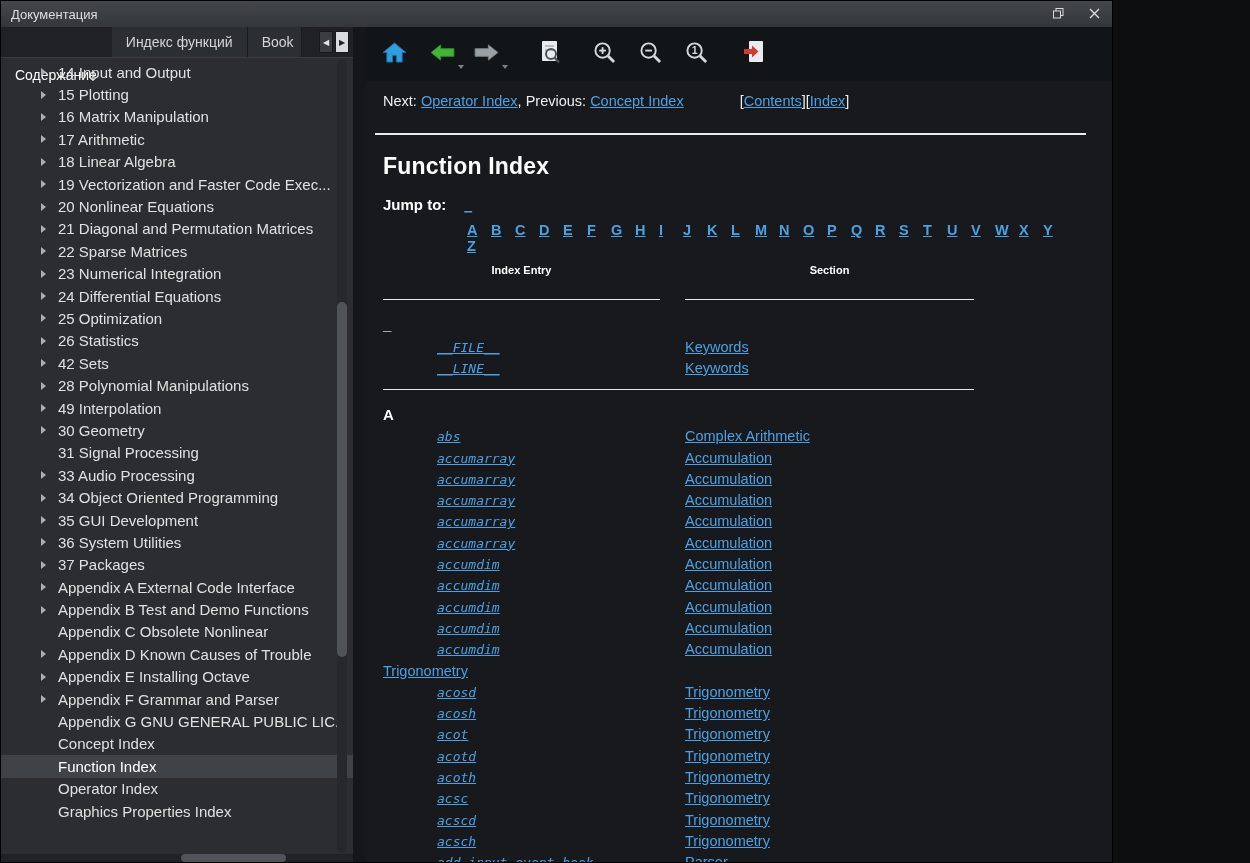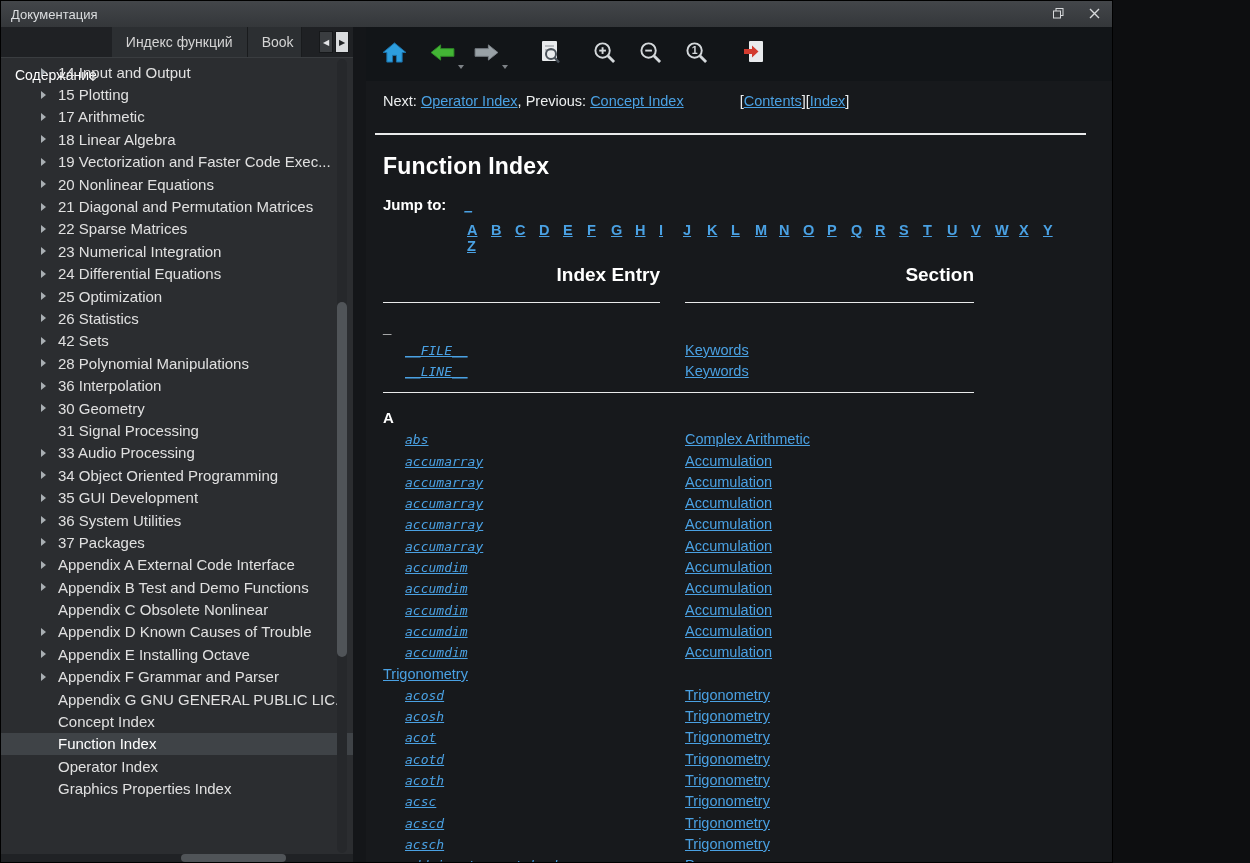--- a/index.html
+++ b/index.html
@@ -63,27 +63,27 @@
   
   .content { flex:1; background:#17191c; color:#eceeef; padding:8px 26px 0 17px;
              overflow:hidden; font-size:14.5px; }
   a { color:#4aa1e3; text-decoration:underline; cursor:pointer; }
   .navline { margin-top:2px; line-height:20px; }
   .brgroup { margin-left:16px;padding-left:40px; }
   .hr { height:2px; background:#e9eaeb; margin-top:22px; margin-left:-8px; width:calc(100% + 8px); }
   h1 { font-size:23px; font-weight:bold; color:#ffffff; margin-top:18px; letter-spacing:0.2px; }
   .jumpline { margin-top:16px; font-size:15px; }
   .jump-label { font-weight:bold; color:#ffffff; }
-  .entry-lnk { font-family:"DejaVu Sans Mono", monospace; font-style:italic; font-size:13px; }
+  .entry-lnk { font-family:"DejaVu Sans Mono", monospace; font-style:italic; font-size:13px;margin-left:32px; }
   .jumpline .entry-lnk { margin-left:18px; }
   .letters { margin-top:9px; margin-left:84px; }
   .letters a { display:inline-block; min-width:24px; font-weight:bold; font-size:14.5px; }
   .idx-header { display:flex; margin-top:10px; }
-  .hcell { text-align:right; font-weight:bold; font-size:19px; color:#ffffff;
-           border-bottom:1px solid #e9eaeb; padding-bottom:16px; }
+  .hcell { text-align:center; font-weight:bold; font-size:11px; color:#ffffff;
+           border-bottom:1px solid #e9eaeb; padding-bottom:23px; }
   .hcell.c1 { width:277px; }
   .hcell.c2 { width:289px; margin-left:25px; }
   .idx-letter { margin-top:16px; margin-bottom:3px; font-weight:bold; font-size:15px; color:#ffffff; }
   .idx-row { display:flex; height:21.3px; align-items:center; }
   .ecell { width:280px; margin-left:22px; overflow:hidden; white-space:nowrap; }
   .sec-lnk { font-size:14.5px; }
   .sep { width:591px; height:1px; background:#e9eaeb; margin:10px 0 2px 0; }
 </style>
 </head>
 <body>
@@ -133,20 +133,24 @@
           <div class="tree-item">
             <span class="chev"></span>
             <span class="tlabel">14 Input and Output</span>
           </div>
           <div class="tree-item">
             <span class="chev"></span>
             <span class="tlabel">15 Plotting</span>
           </div>
           <div class="tree-item">
             <span class="chev"></span>
+            <span class="tlabel">16 Matrix Manipulation</span>
+          </div>
+          <div class="tree-item">
+            <span class="chev"></span>
             <span class="tlabel">17 Arithmetic</span>
           </div>
           <div class="tree-item">
             <span class="chev"></span>
             <span class="tlabel">18 Linear Algebra</span>
           </div>
           <div class="tree-item">
             <span class="chev"></span>
             <span class="tlabel">19 Vectorization and Faster Code Exec...</span>
           </div>
@@ -181,21 +185,21 @@
           <div class="tree-item">
             <span class="chev"></span>
             <span class="tlabel">42 Sets</span>
           </div>
           <div class="tree-item">
             <span class="chev"></span>
             <span class="tlabel">28 Polynomial Manipulations</span>
           </div>
           <div class="tree-item">
             <span class="chev"></span>
-            <span class="tlabel">36 Interpolation</span>
+            <span class="tlabel">49 Interpolation</span>
           </div>
           <div class="tree-item">
             <span class="chev"></span>
             <span class="tlabel">30 Geometry</span>
           </div>
           <div class="tree-item">
             <span class="tlabel">31 Signal Processing</span>
           </div>
           <div class="tree-item">
             <span class="chev"></span>

